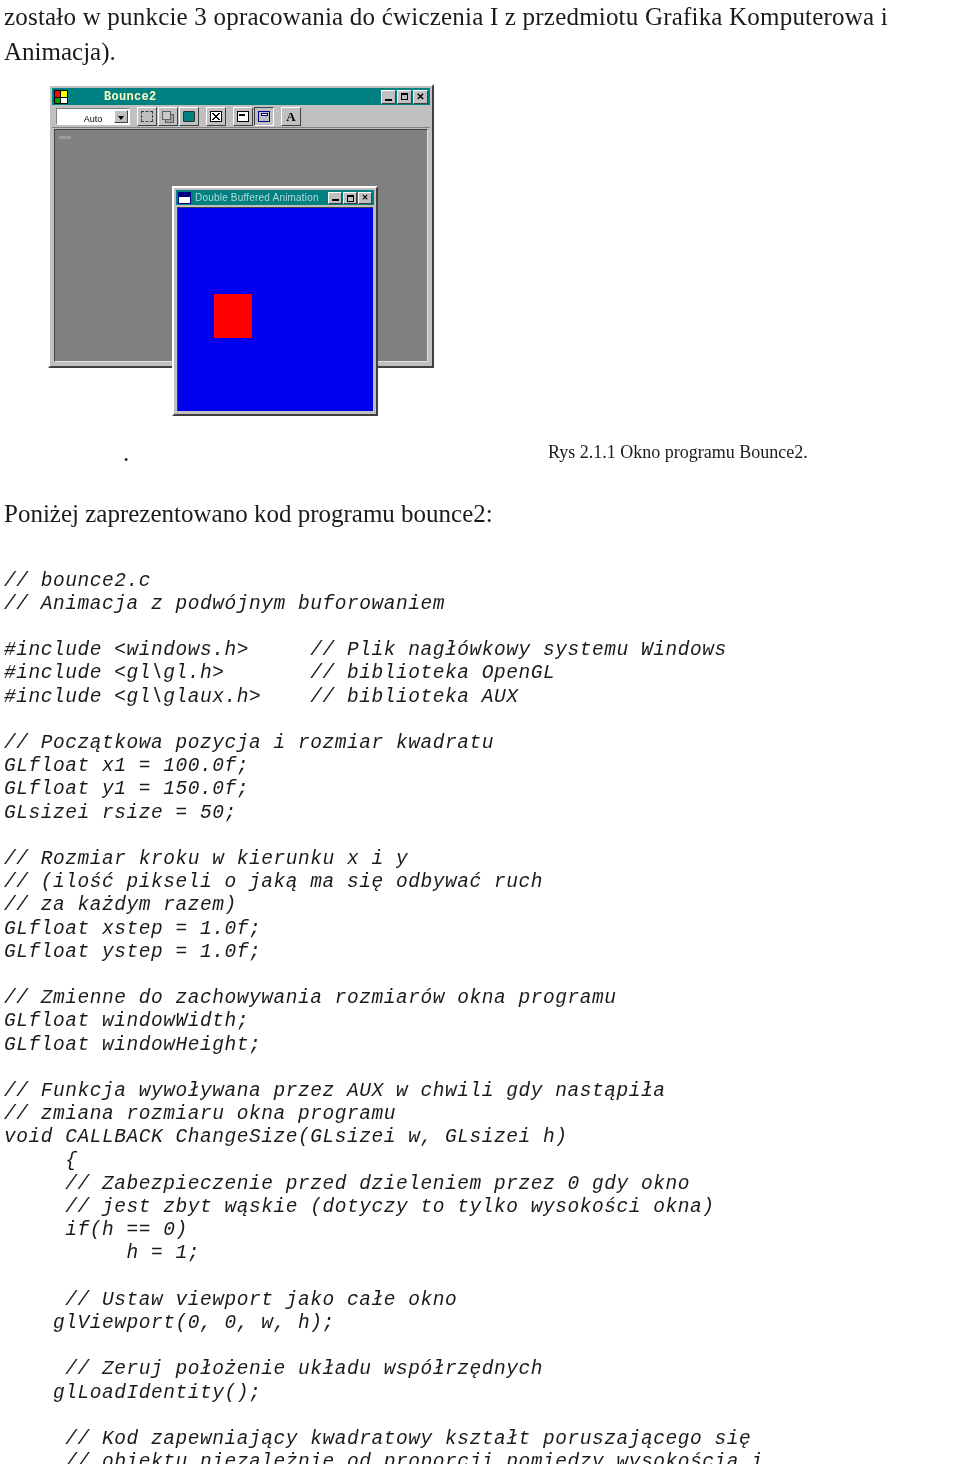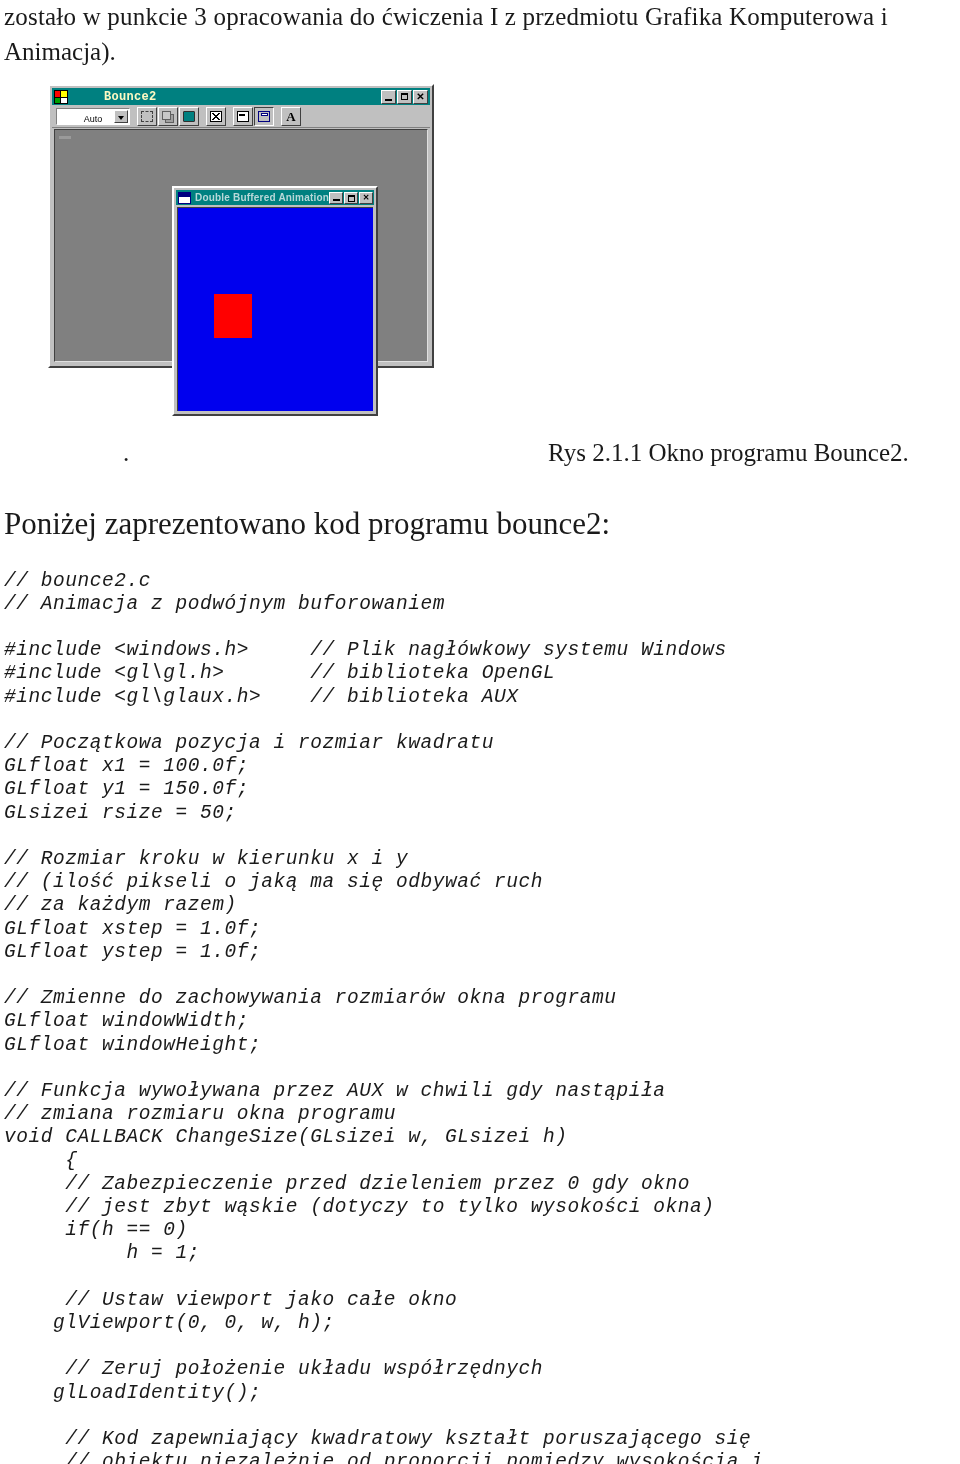--- a/index.html
+++ b/index.html
@@ -22,22 +22,22 @@
     font-family: "Liberation Serif", serif;
     font-size: 25px;
     line-height: 41px;
     color: #1a1a1a;
     white-space: pre;
   }
   #intro-line-1 { left: 4px;  top: -4px; letter-spacing: 0.2px; }
   #intro-line-2 { left: 4px;  top: 31px; text-align: center; }
 
   #figure-dot      { left: 123px; top: 432px; font-size: 25px; }
-  #figure-caption  { left: 548px; top: 432px; font-size: 25px; }
-  #below-text      { left: 4px;   top: 493px; font-size: 31px; margin-top: 10px; }
+  #figure-caption  { left: 548px; top: 432px; font-size: 18px; }
+  #below-text      { left: 4px;   top: 493px; font-size: 25px; }
 
   
   #figure-image {
     position: absolute;
     left: 48px;
     top: 84px;
     width: 390px;
     height: 332px;
   }
 
@@ -284,21 +284,21 @@
   }
   .inner-icon::after {
     content:"";
     position:absolute; left:0; top:0; right:0; height:4px;
     background:#000080;
   }
   .inner-title-text {
     color: #b8d8d8;
     font-family: "Liberation Sans", sans-serif;
     font-size: 10px;
-    font-weight: bold;
+    font-weight: normal;
     letter-spacing: 0.2px;
     white-space: nowrap;
     flex: 1 1 auto;
   }
   .inner-btn {
     width: 14px; height: 12px;
     background: #c0c0c0;
     border-top: 1px solid #ffffff;
     border-left: 1px solid #ffffff;
     border-right: 1px solid #404040;

